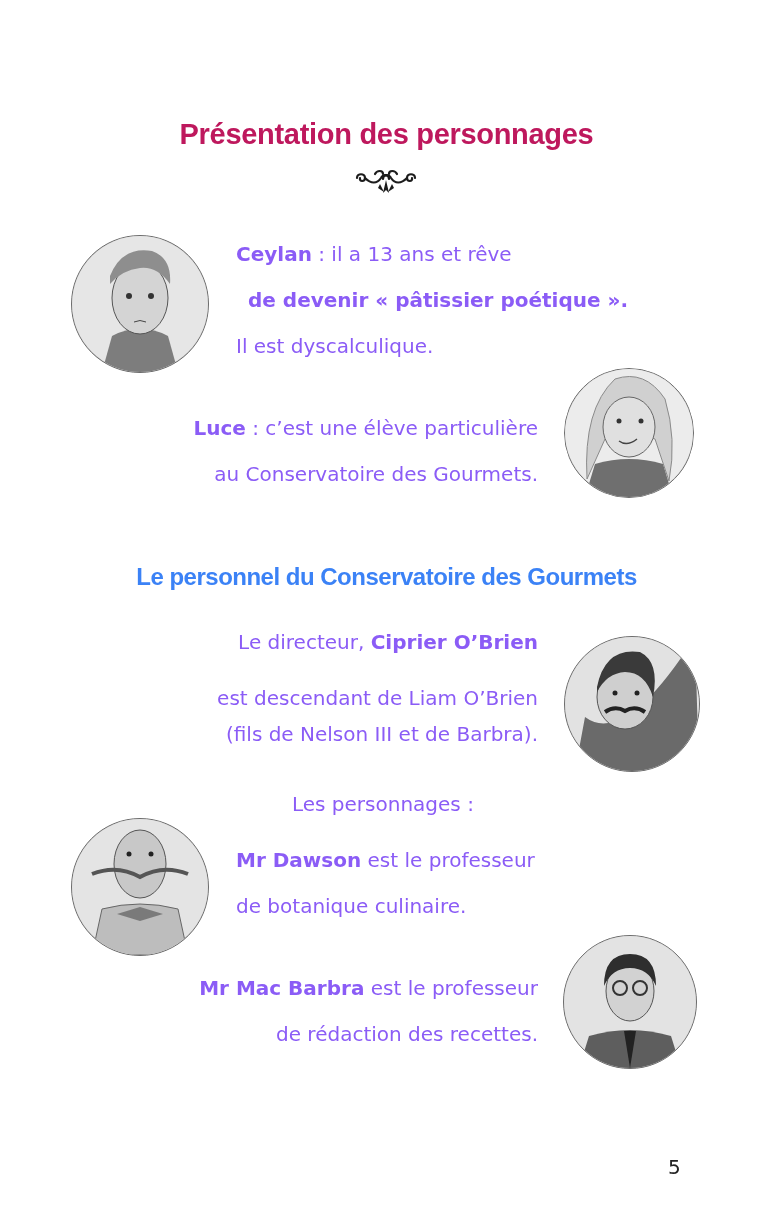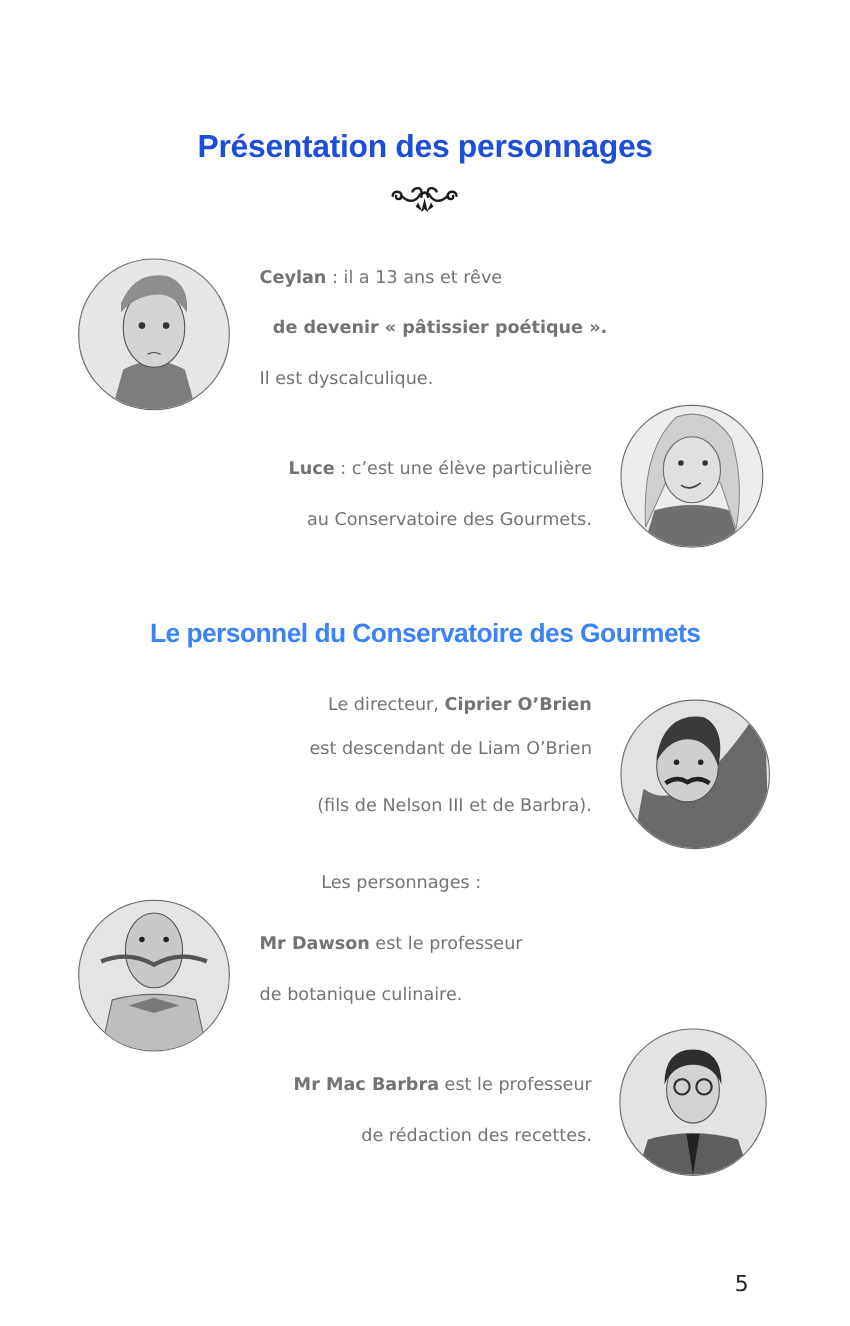--- a/index.html
+++ b/index.html
@@ -4,30 +4,30 @@
   <style>
     html, body { margin: 0; padding: 0; background: #ffffff; }
     body {
       width: 773px; height: 1205px; position: relative; overflow: hidden;
       font-family: "DejaVu Sans", sans-serif; color: #1a1a1a;
     }
     .abs { position: absolute; }
     .title {
       left: 0; width: 773px; top: 118px; text-align: center;
       font-family: "Liberation Sans", sans-serif; font-weight: bold; font-size: 29px;
-      letter-spacing: -0.3px; color: #1d4ed8;
+      letter-spacing: -0.3px; color: #be185d;
     }
     .ornament { left: 351px; top: 168px; width: 70px; height: 28px; }
     .subtitle {
       left: 0; width: 773px; top: 563px; text-align: center;
       font-family: "Liberation Sans", sans-serif; font-weight: bold; font-size: 24px;
       letter-spacing: -0.5px; color: #3b82f6;
     }
     .line {
-      font-family: "DejaVu Sans", sans-serif; font-size: 16px; color: #737373;
+      font-family: "DejaVu Sans", sans-serif; font-size: 20px; color: #8b5cf6;
       white-space: nowrap; line-height: 1;
     }
     .line b { font-weight: bold; }
     .right { text-align: right; }
     .portrait {
       border-radius: 50%; border: 1px solid #6b6b6b; overflow: hidden;
       background: radial-gradient(circle at 50% 45%, #d9d9d9 0%, #bdbdbd 45%, #8c8c8c 75%, #6e6e6e 100%);
     }
     .portrait svg { width: 100%; height: 100%; display: block; }
     .page-number {
@@ -86,21 +86,21 @@
       <circle cx="76" cy="52" r="2.5" fill="#333"></circle>
     <path d="M54 72 Q62 78 72 70" stroke="#444" fill="none" stroke-width="1.5"></path>
   </svg>
 </div>
 
 <div class="abs subtitle">Le personnel du Conservatoire des Gourmets</div>
 
 <div class="abs line right" style="right:235px; top:632px;">
   <span>Le directeur, </span><b>Ciprier O’Brien</b>
 </div>
-<div class="abs line right" style="right:235px; top:672px;">est descendant de Liam O’Brien</div>
+<div class="abs line right" style="right:235px; top:688px;">est descendant de Liam O’Brien</div>
 <div class="abs line right" style="right:235px; top:724px;">(fils de Nelson III et de Barbra).</div>
 <div class="abs portrait" style="left:564px; top:636px; width:134px; height:134px;">
   <svg viewBox="0 0 134 134">
     <rect width="134" height="134" fill="#e2e2e2"></rect>
     <path d="M10 134 L20 80 Q60 110 130 0 L134 134 Z" fill="#6a6a6a"></path>
     <ellipse cx="60" cy="60" rx="28" ry="32" fill="#cfcfcf" stroke="#555"></ellipse>
     <path d="M32 50 Q40 10 75 15 Q95 25 88 60 Q80 35 60 35 Q42 36 32 55 Z" fill="#3a3a3a"></path>
     <path d="M40 75 Q50 68 60 74 Q70 68 80 75" stroke="#222" stroke-width="4" fill="none"></path>
     <circle cx="50" cy="56" r="2.5" fill="#222"></circle>
       <circle cx="72" cy="56" r="2.5" fill="#222"></circle>

